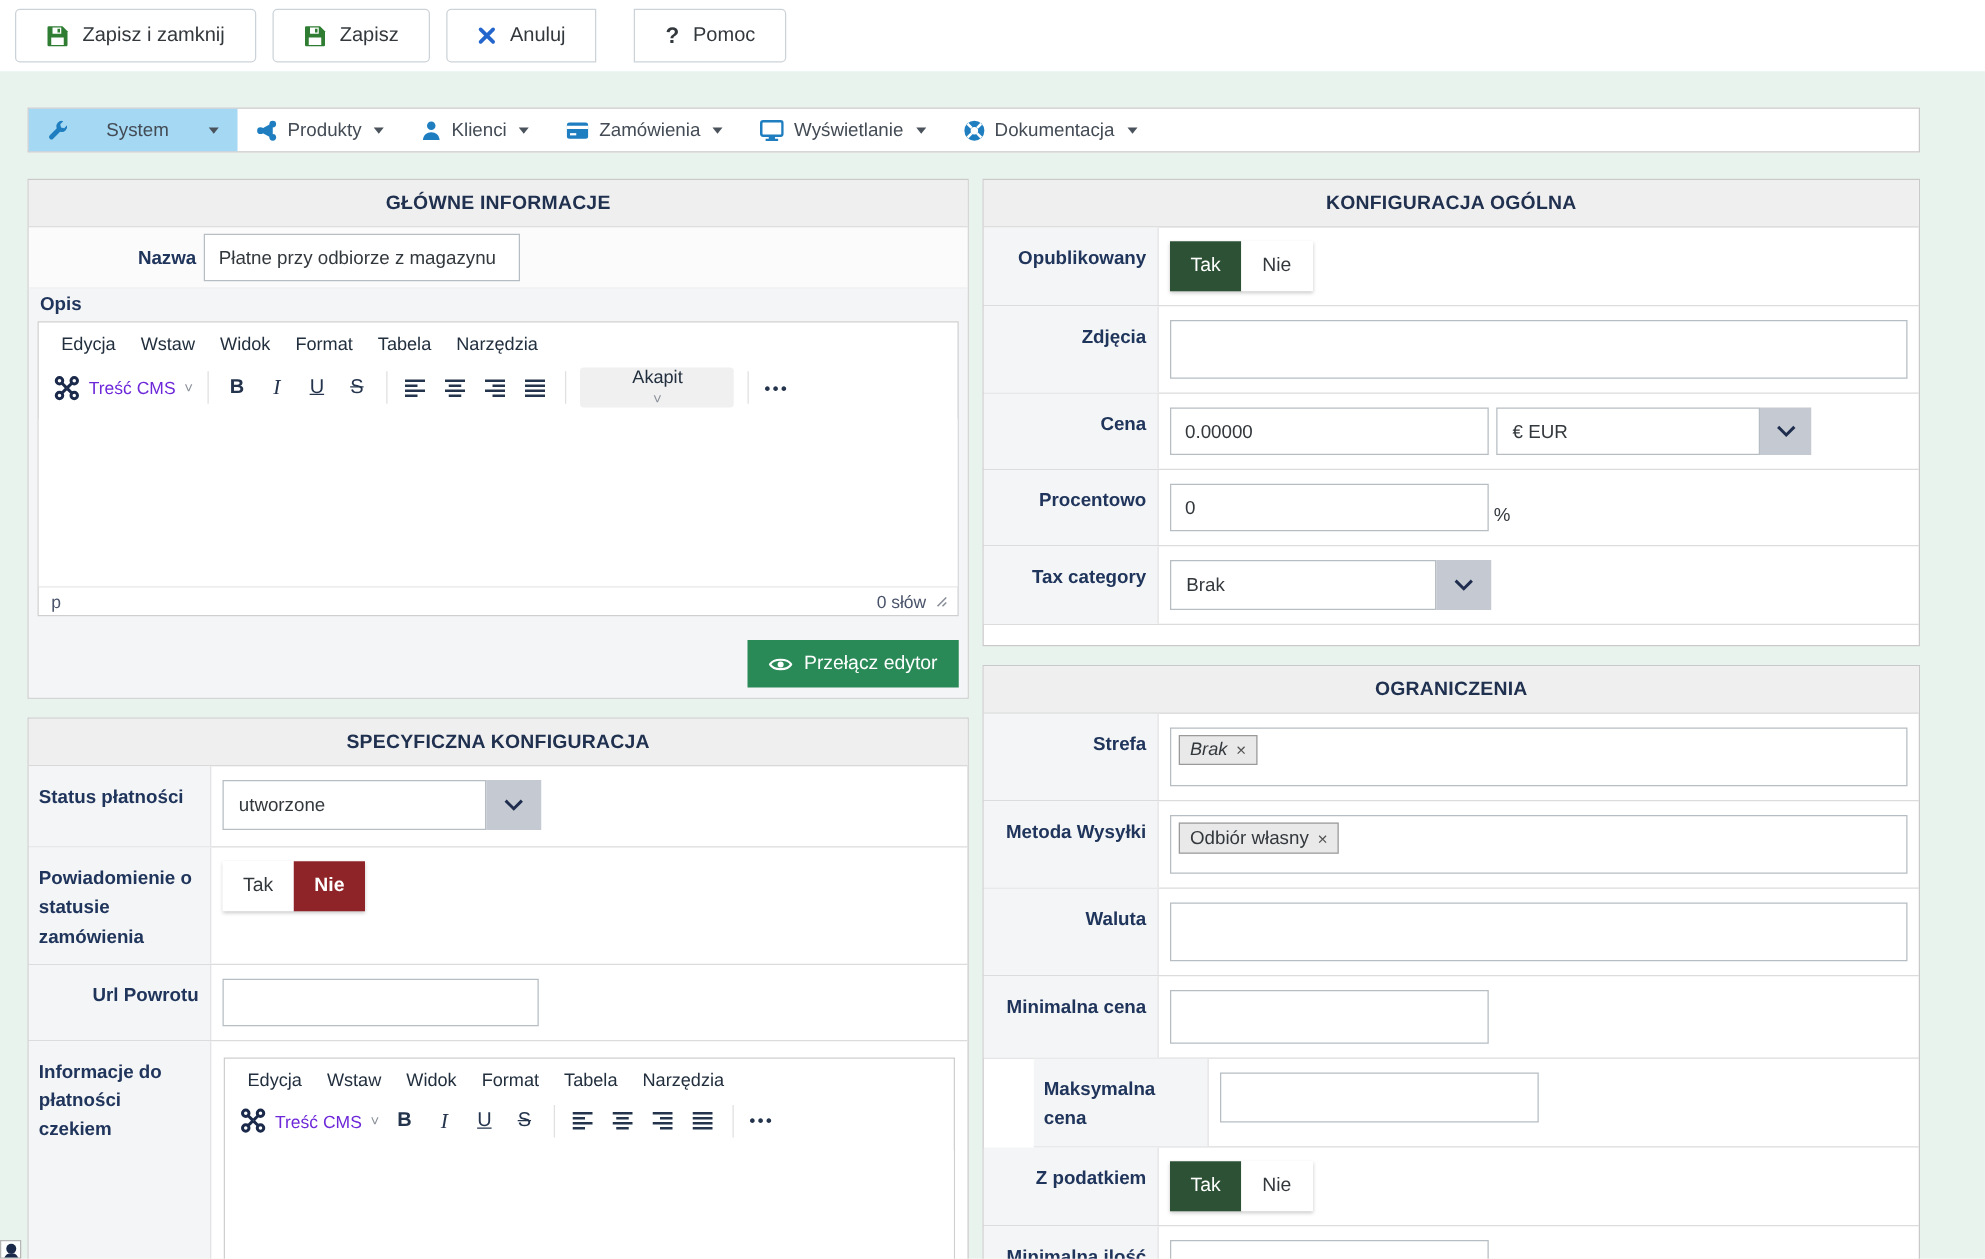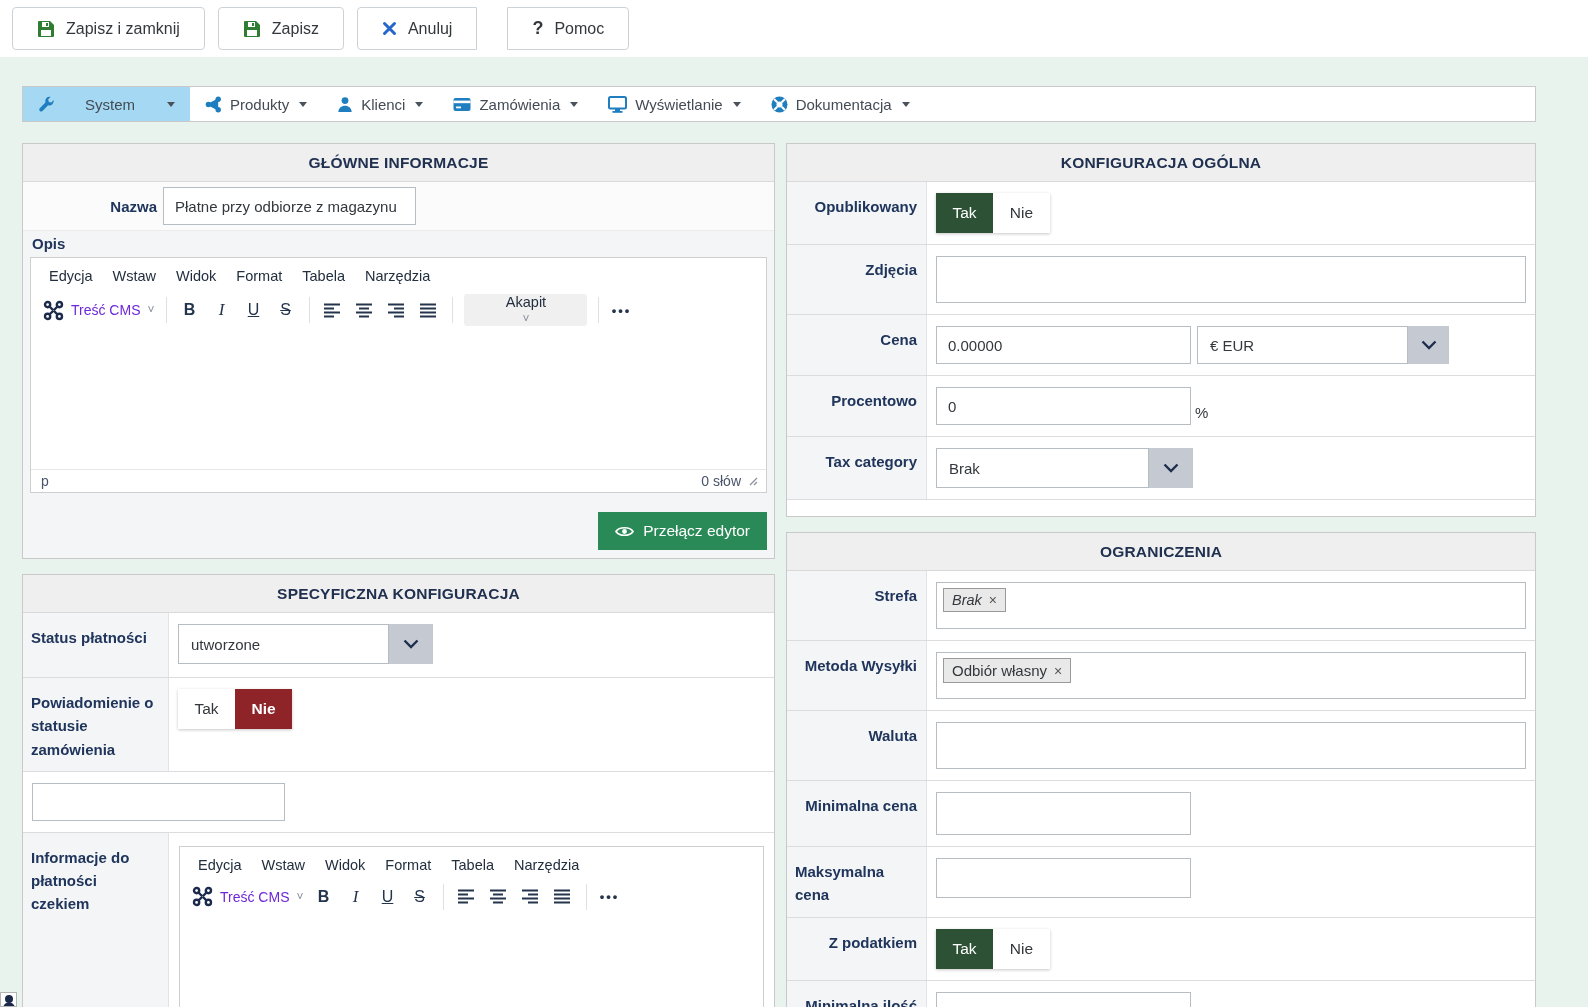--- a/index.html
+++ b/index.html
@@ -392,20 +392,21 @@
             <div class="flabel left">Powiadomienie o statusie zamówienia</div>
             <div class="fcontent">
               <div class="toggle">
                 <span class="tg">Tak</span>
                 <span class="tg on-red">Nie</span>
               </div>
             </div>
           </div>
 
           <div class="frow" style="min-height:60px;">
+            <div class="flabel">Url Powrotu</div>
             <div class="fcontent">
               <input type="text" style="width: 253px; height: 38px;" value="">
             </div>
           </div>
 
           <div class="frow" style="min-height:260px; border-bottom:none;">
             <div class="flabel left">Informacje do płatności czekiem</div>
             <div class="fcontent" style="padding:13px 10px;">
 
               <div class="editor" style="width:100%;">
@@ -571,21 +572,21 @@
             </div>
           </div>
 
           <div class="frow" style="min-height:64px;">
             <div class="flabel" style="width:140px;min-width:140px;">Minimalna cena</div>
             <div class="fcontent">
               <input type="text" style="width: 255px; height: 43px;">
             </div>
           </div>
 
-          <div class="frow" style="min-height:62px;">
+          <div class="frow" style="min-height:62px;margin-left:40px;">
             <div class="flabel left" style="width:140px;min-width:140px;">Maksymalna cena</div>
             <div class="fcontent">
               <input type="text" style="width: 255px; height: 40px;">
             </div>
           </div>
 
           <div class="frow" style="min-height:60px;">
             <div class="flabel" style="width:140px;min-width:140px;">Z podatkiem</div>
             <div class="fcontent">
               <div class="toggle">

